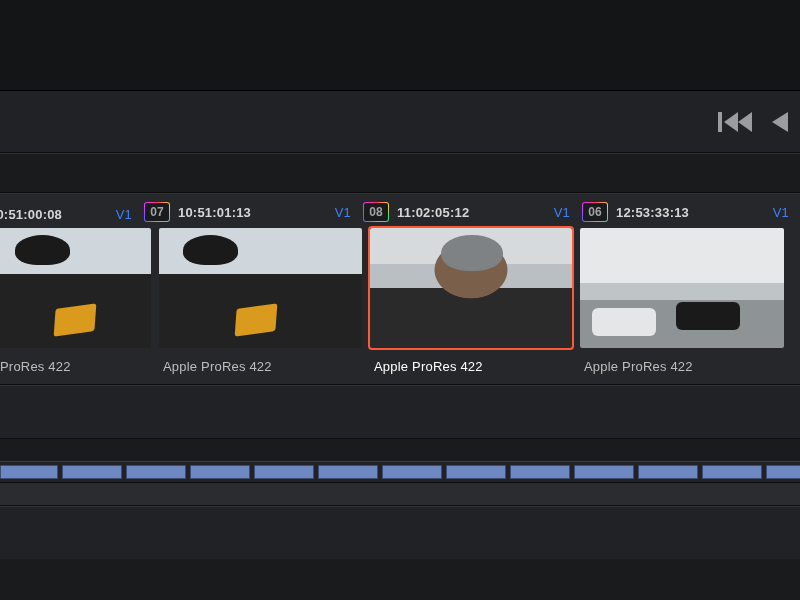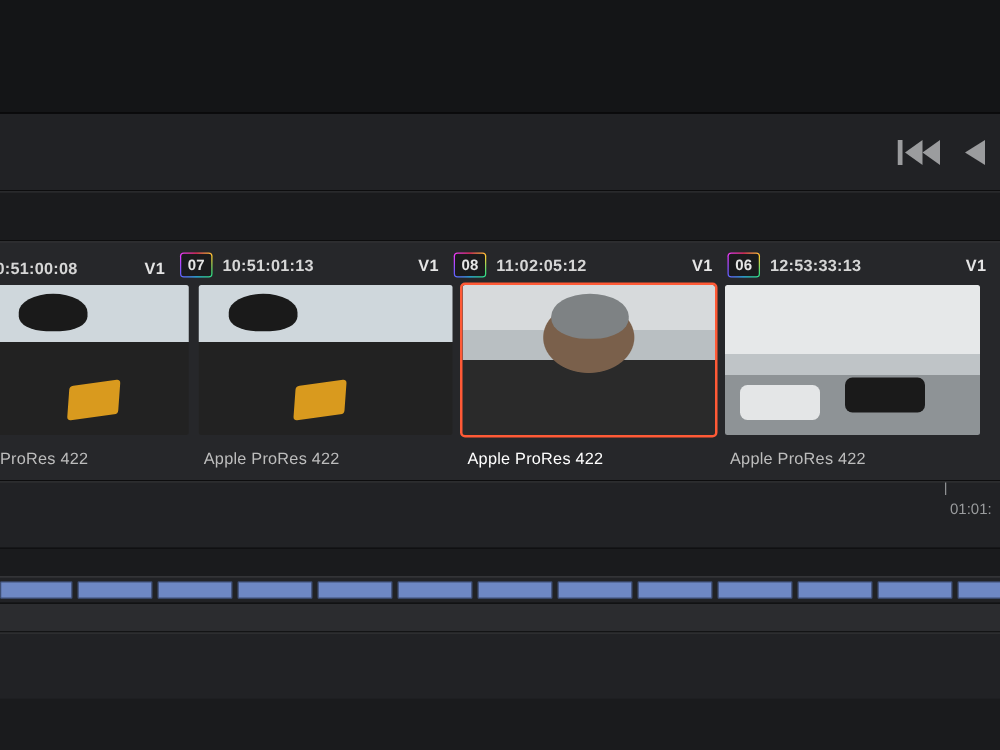--- a/index.html
+++ b/index.html
@@ -3,22 +3,22 @@
 <meta charset="utf-8">
 <style>
   html,body{margin:0;padding:0;width:800px;height:600px;background:#1a1b1d;font-family:"Helvetica Neue",Arial,sans-serif;color:#bdbdbd;overflow:hidden;-webkit-font-smoothing:antialiased}
   .top-spacer{height:90px;background:#141517;border-bottom:1px solid #000}
   .transport-row{height:62px;background:#212225;display:flex;align-items:center;justify-content:flex-end;padding-right:12px;border-bottom:1px solid #0d0d0e;box-sizing:border-box;gap:18px}
   .transport-row svg{display:block}
   .divider-gap{height:38px;background:#1a1b1d;border-top:1px solid #2f3033;border-bottom:1px solid #0d0d0e}
   .lightbox{background:#26272a;border-top:1px solid #323335;border-bottom:1px solid #0d0d0e}
   .lb-row{display:flex;height:28px;align-items:flex-end;padding-bottom:2px}
   .lb-cell-head{display:flex;align-items:center;gap:8px;color:#d6d6d6;font-size:13px;font-weight:600;letter-spacing:.2px}
-  .track-lbl{color:#e5e5e5;font-weight:700;margin-left:auto;margin-right:4px}
-  .badge{width:24px;height:18px;border-radius:3px;display:flex;align-items:center;justify-content:center;font-size:12px;font-weight:700;color:#e5e5e5;background:#1a1b1d;padding:1px}
+  .track-lbl{color:#3b82f6;font-weight:400;margin-left:auto;margin-right:4px}
+  .badge{width:24px;height:18px;border-radius:3px;display:flex;align-items:center;justify-content:center;font-size:12px;font-weight:700;color:#a3a3a3;background:#1a1b1d;padding:1px}
   .badge-inner{background:#1a1b1d;border-radius:2px;width:100%;height:100%;display:flex;align-items:center;justify-content:center}
   .grad{background:conic-gradient(from 0deg,#ff2e63,#ffcc33,#35e07d,#2ec4ff,#6a5bff,#e23bff,#ff2e63);padding:1px}
   .thumb-row{display:flex}
   .thumb{height:120px;background:#2f3033;position:relative;overflow:hidden;border-radius:2px}
   .thumb.selected{outline:2px solid #ff5a36;outline-offset:0;border-radius:2px}
   .codec-row{height:28px;display:flex;align-items:center;color:#bdbdbd;font-size:13px;font-weight:400;letter-spacing:.2px}
   .codec-row.selected{color:#fff;font-weight:500}
   
   .th-coat{background:linear-gradient(#cfd7dc 0 38%,#222 38% 100%)}
   .th-coat::after{content:"";position:absolute;left:38%;bottom:12%;width:40px;height:28px;background:#d99a1e;transform:skewX(-12deg) rotate(-8deg);border-radius:3px}
@@ -101,23 +101,20 @@
     </div>
   <div class="thumb-row" id="lb-codecs" style="height:32px">
       <div class="codec-row" style="width: 163px; margin-left: -8px; padding-left: 8px; box-sizing: border-box;">ProRes 422</div>
       <div class="codec-row" style="width: 211px; margin-left: 0px; padding-left: 8px; box-sizing: border-box;">Apple ProRes 422</div>
       <div class="codec-row selected" style="width: 210px; margin-left: 0px; padding-left: 8px; box-sizing: border-box;">Apple ProRes 422</div>
       <div class="codec-row" style="width: 212px; margin-left: 0px; padding-left: 8px; box-sizing: border-box;">Apple ProRes 422</div>
     </div>
 </div>
 
 <div class="ruler" id="ruler">
-    <div class="tick" style="left: 756px;">
-      <span style="margin-left:4px">01:01:</span>
-    </div>
   </div>
 
 <div class="track-area">
   <div class="track-lane" id="lane">
       <div class="seg" style="left: 0px; width: 58px;"></div>
       <div class="seg" style="left: 62px; width: 60px;"></div>
       <div class="seg" style="left: 126px; width: 60px;"></div>
       <div class="seg" style="left: 190px; width: 60px;"></div>
       <div class="seg" style="left: 254px; width: 60px;"></div>
       <div class="seg" style="left: 318px; width: 60px;"></div>

